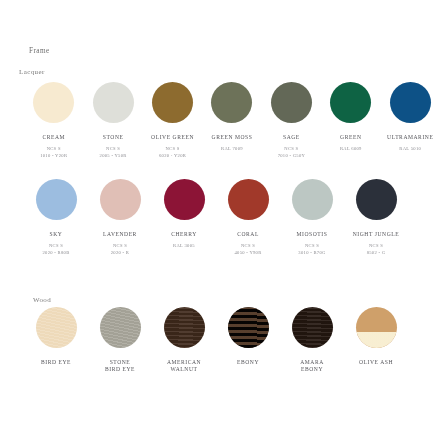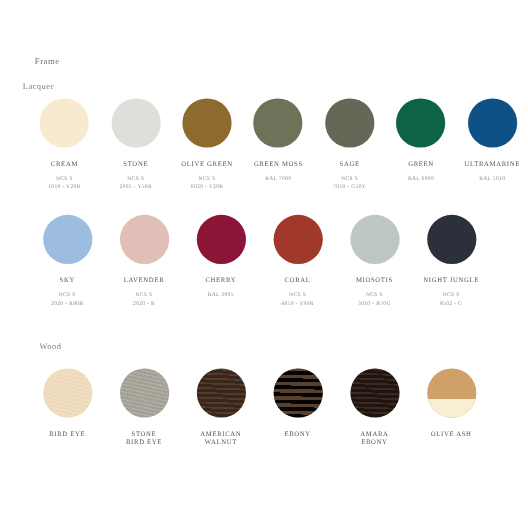--- a/index.html
+++ b/index.html
@@ -41,21 +41,21 @@
     font-family: "Liberation Serif", serif;
   }
   .group-lacquer-title {
     position: absolute;
     left: 19px;
     top: 68px;
   }
   .group-wood-title {
     position: absolute;
     left: 33px;
-    top: 285px;
+    top: 296px;
   }
 
   
   .row {
     position: absolute;
     left: 0;
     width: 440px;
     display: flex;
     padding-left: 24px;
     box-sizing: border-box;

